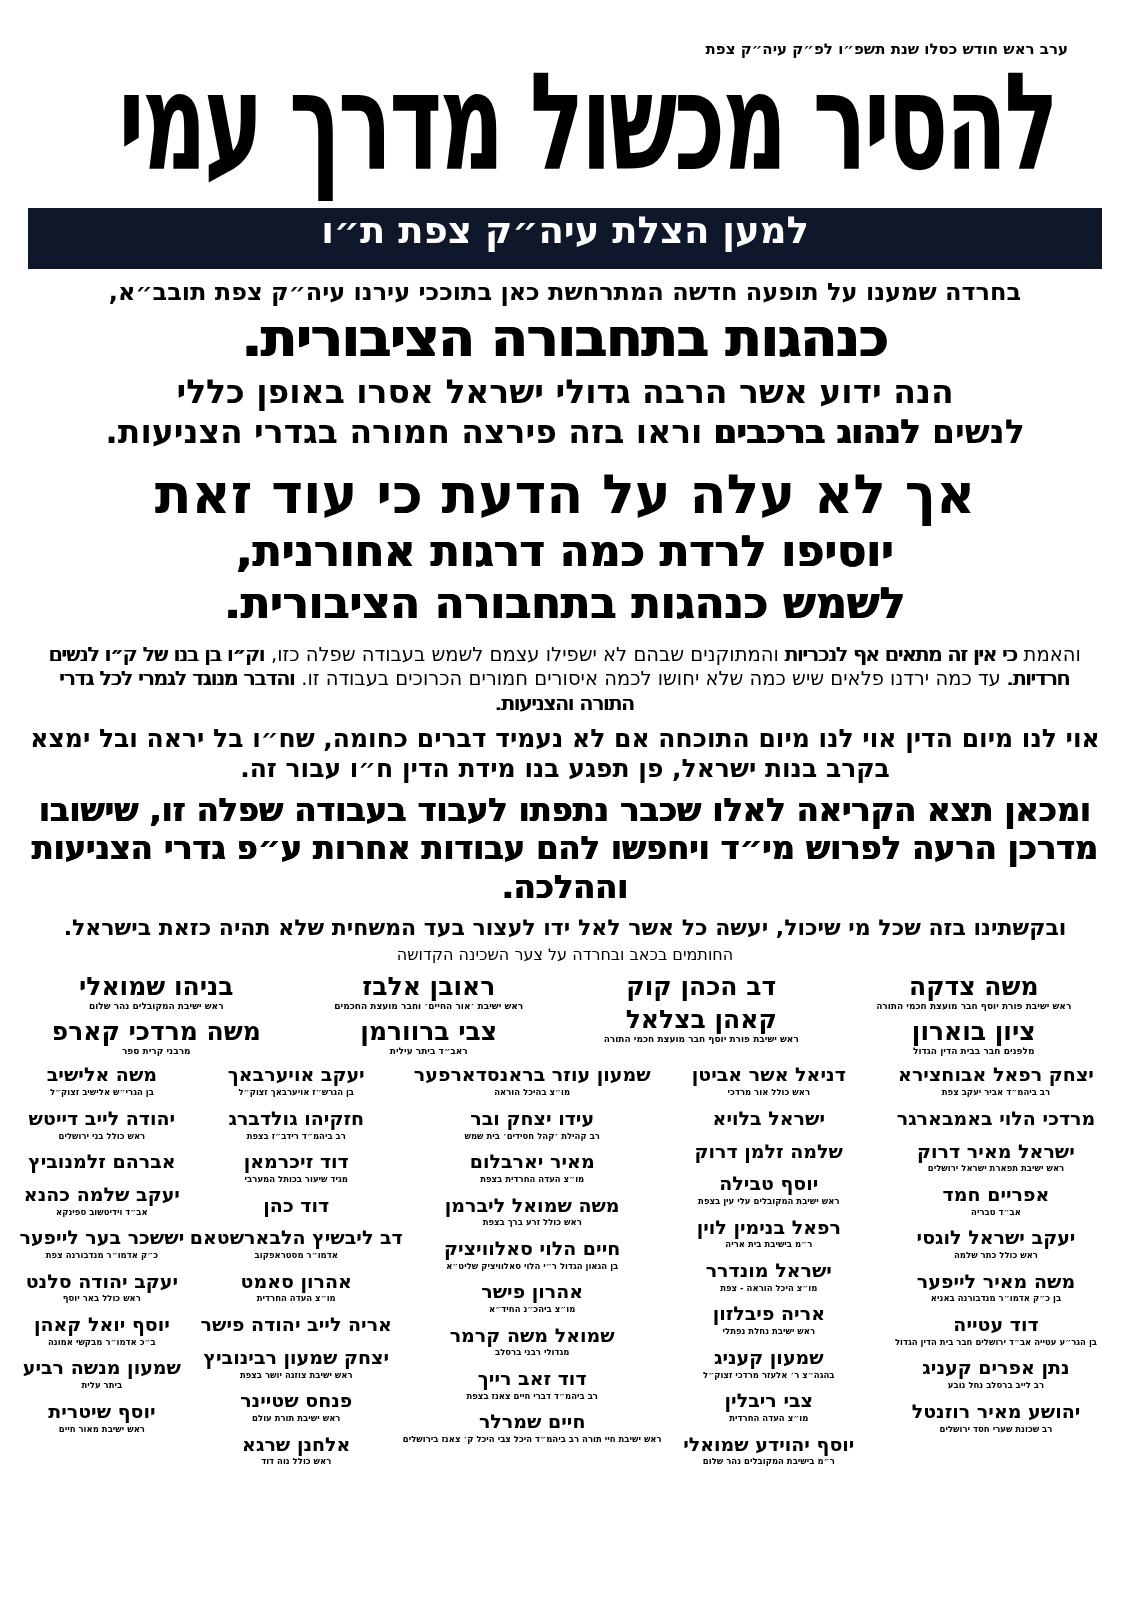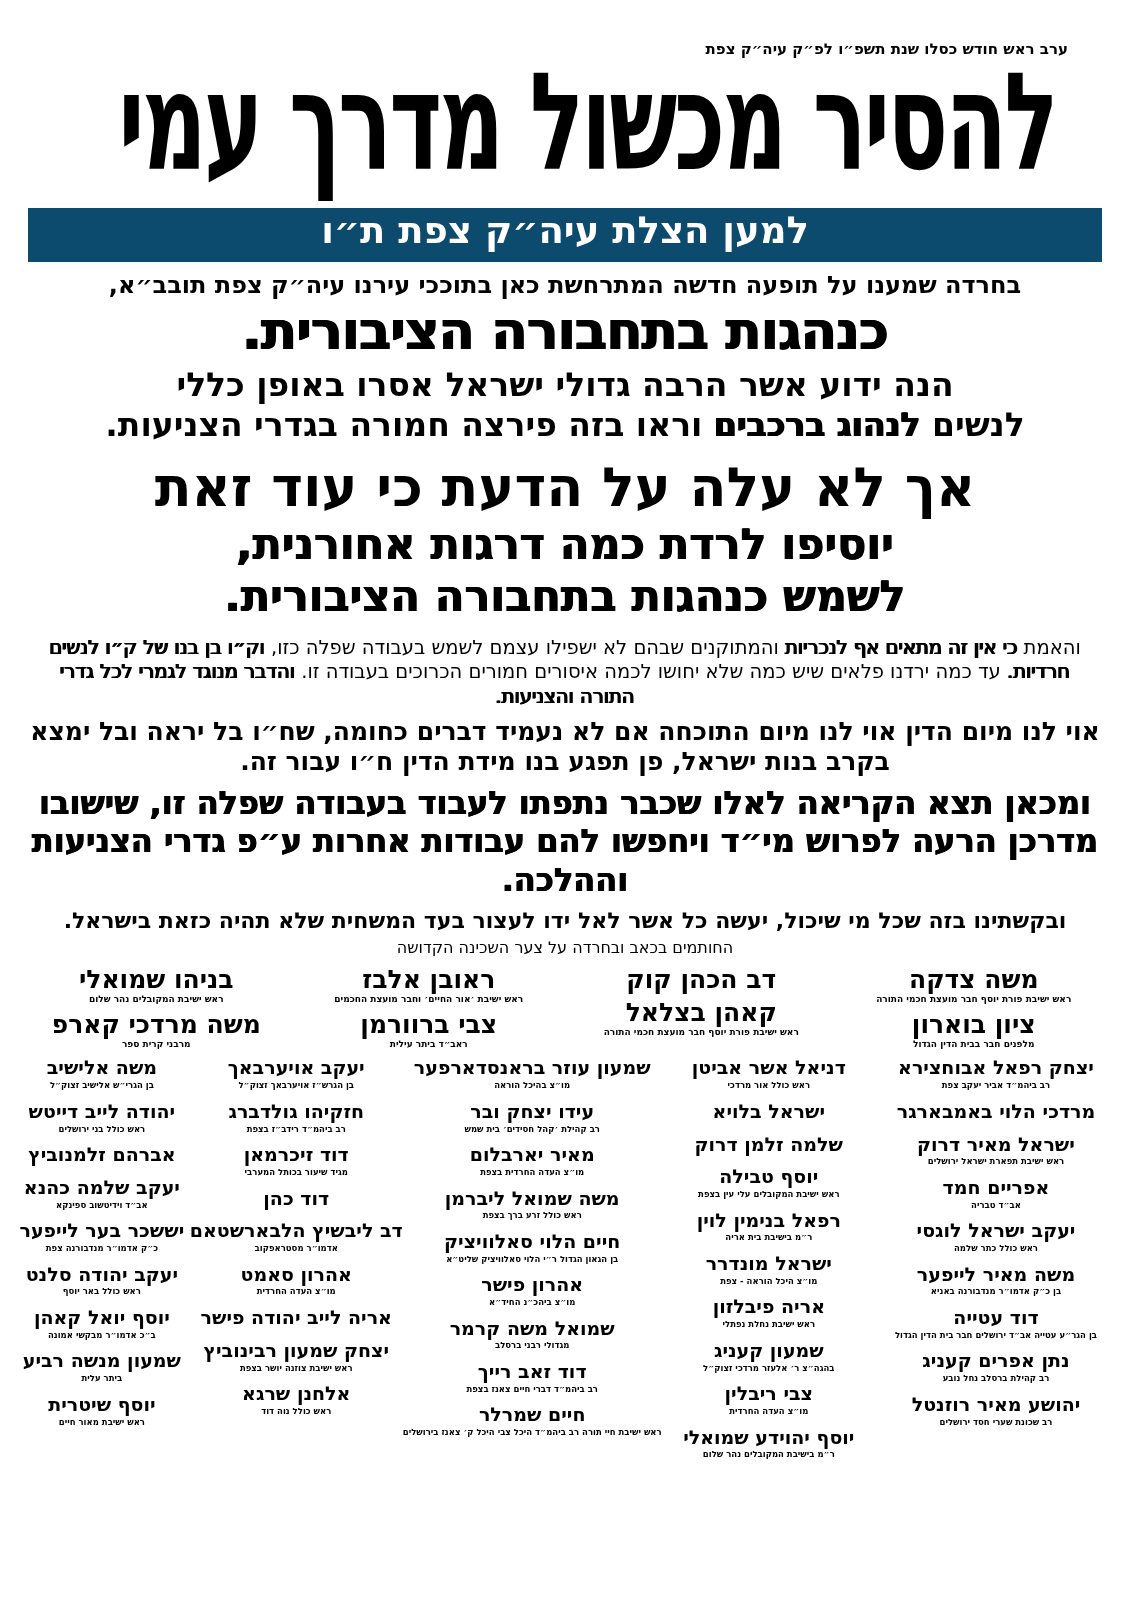--- a/index.html
+++ b/index.html
@@ -7,22 +7,22 @@
     width:1130px;height:1600px;margin:0 auto;background:#ffffff;color:#000;
     font-family:"DejaVu Sans","Liberation Sans",sans-serif;
     direction:rtl;overflow:hidden;position:relative;
   }
   .dateline{padding:40px 62px 0 0;text-align:right;font-size:15px;font-weight:bold;}
   .headline-wrap{height:142px;margin-top:0;text-align:center;padding-left:44px;}
   .headline{
     display:inline-block;font-size:90px;font-weight:bold;letter-spacing:-3px;
     line-height:0.95;transform:scaleY(1.5);transform-origin:center top;white-space:nowrap;
   }
-  .banner{margin:8px 28px 0;background:#0c4a6e;color:#fff;text-align:center;
-    font-size:37px;font-weight:bold;padding:1px 0 10px;letter-spacing:0;}
+  .banner{margin:8px 28px 0;background:#0f172a;color:#fff;text-align:center;
+    font-size:37px;font-weight:bold;padding:1px 0 17px;letter-spacing:0;}
   .intro{margin-top:9px;text-align:center;font-size:24px;font-weight:bold;}
   .shock{font-size:53px;font-weight:900;text-align:center;line-height:1.08;margin-top:3px;letter-spacing:-1px;
     text-shadow:0.8px 0 0 #000,-0.8px 0 0 #000;}
   .known{font-size:33px;font-weight:bold;text-align:center;line-height:1.2;margin-top:6px;}
   .xbold{text-shadow:0.8px 0 0 currentColor,-0.8px 0 0 currentColor;}
   .but-head{font-size:54px;font-weight:900;text-align:center;margin-top:17px;line-height:1.0;}
   .but-sub{font-size:43px;font-weight:900;text-align:center;line-height:1.2;margin-top:4px;
     text-shadow:0.6px 0 0 #000,-0.6px 0 0 #000;}
   .truth{font-size:19.5px;text-align:center;margin:13px auto 0;max-width:1070px;line-height:1.27;}
   .woe{font-size:25px;font-weight:bold;text-align:center;margin:7px auto 0;max-width:1085px;line-height:1.2;}
@@ -146,21 +146,21 @@
         <div class="sig-entry">
           <div class="sig-name">משה מאיר לייפער</div>
           <div class="sig-title">בן כ״ק אדמו״ר מנדבורנה באניא</div>
         </div>
         <div class="sig-entry">
           <div class="sig-name">דוד עטייה</div>
           <div class="sig-title">בן הגר״ע עטייה אב״ד ירושלים חבר בית הדין הגדול</div>
         </div>
         <div class="sig-entry">
           <div class="sig-name">נתן אפרים קעניג</div>
-          <div class="sig-title">רב קהילת ברסלב נחל נובע</div>
+          <div class="sig-title">רב לייב ברסלב נחל נובע</div>
         </div>
         <div class="sig-entry">
           <div class="sig-name">יהושע מאיר רוזנטל</div>
           <div class="sig-title">רב שכונת שערי חסד ירושלים</div>
         </div>
       </div>
       <div class="sig-col">
         <div class="sig-entry">
           <div class="sig-name">דניאל אשר אביטן</div>
           <div class="sig-title">ראש כולל אור מרדכי</div>
@@ -263,20 +263,24 @@
           <div class="sig-title">מו״צ העדה החרדית</div>
         </div>
         <div class="sig-entry">
           <div class="sig-name">אריה לייב יהודה פישר</div>
         </div>
         <div class="sig-entry">
           <div class="sig-name">יצחק שמעון רבינוביץ</div>
           <div class="sig-title">ראש ישיבת צוזנה יושר בצפת</div>
         </div>
         <div class="sig-entry">
+          <div class="sig-name">פנחס שטיינר</div>
+          <div class="sig-title">ראש ישיבת תורת עולם</div>
+        </div>
+        <div class="sig-entry">
           <div class="sig-name">אלחנן שרגא</div>
           <div class="sig-title">ראש כולל נוה דוד</div>
         </div>
       </div>
       <div class="sig-col">
         <div class="sig-entry">
           <div class="sig-name">משה אלישיב</div>
           <div class="sig-title">בן הגרי״ש אלישיב זצוק״ל</div>
         </div>
         <div class="sig-entry">

